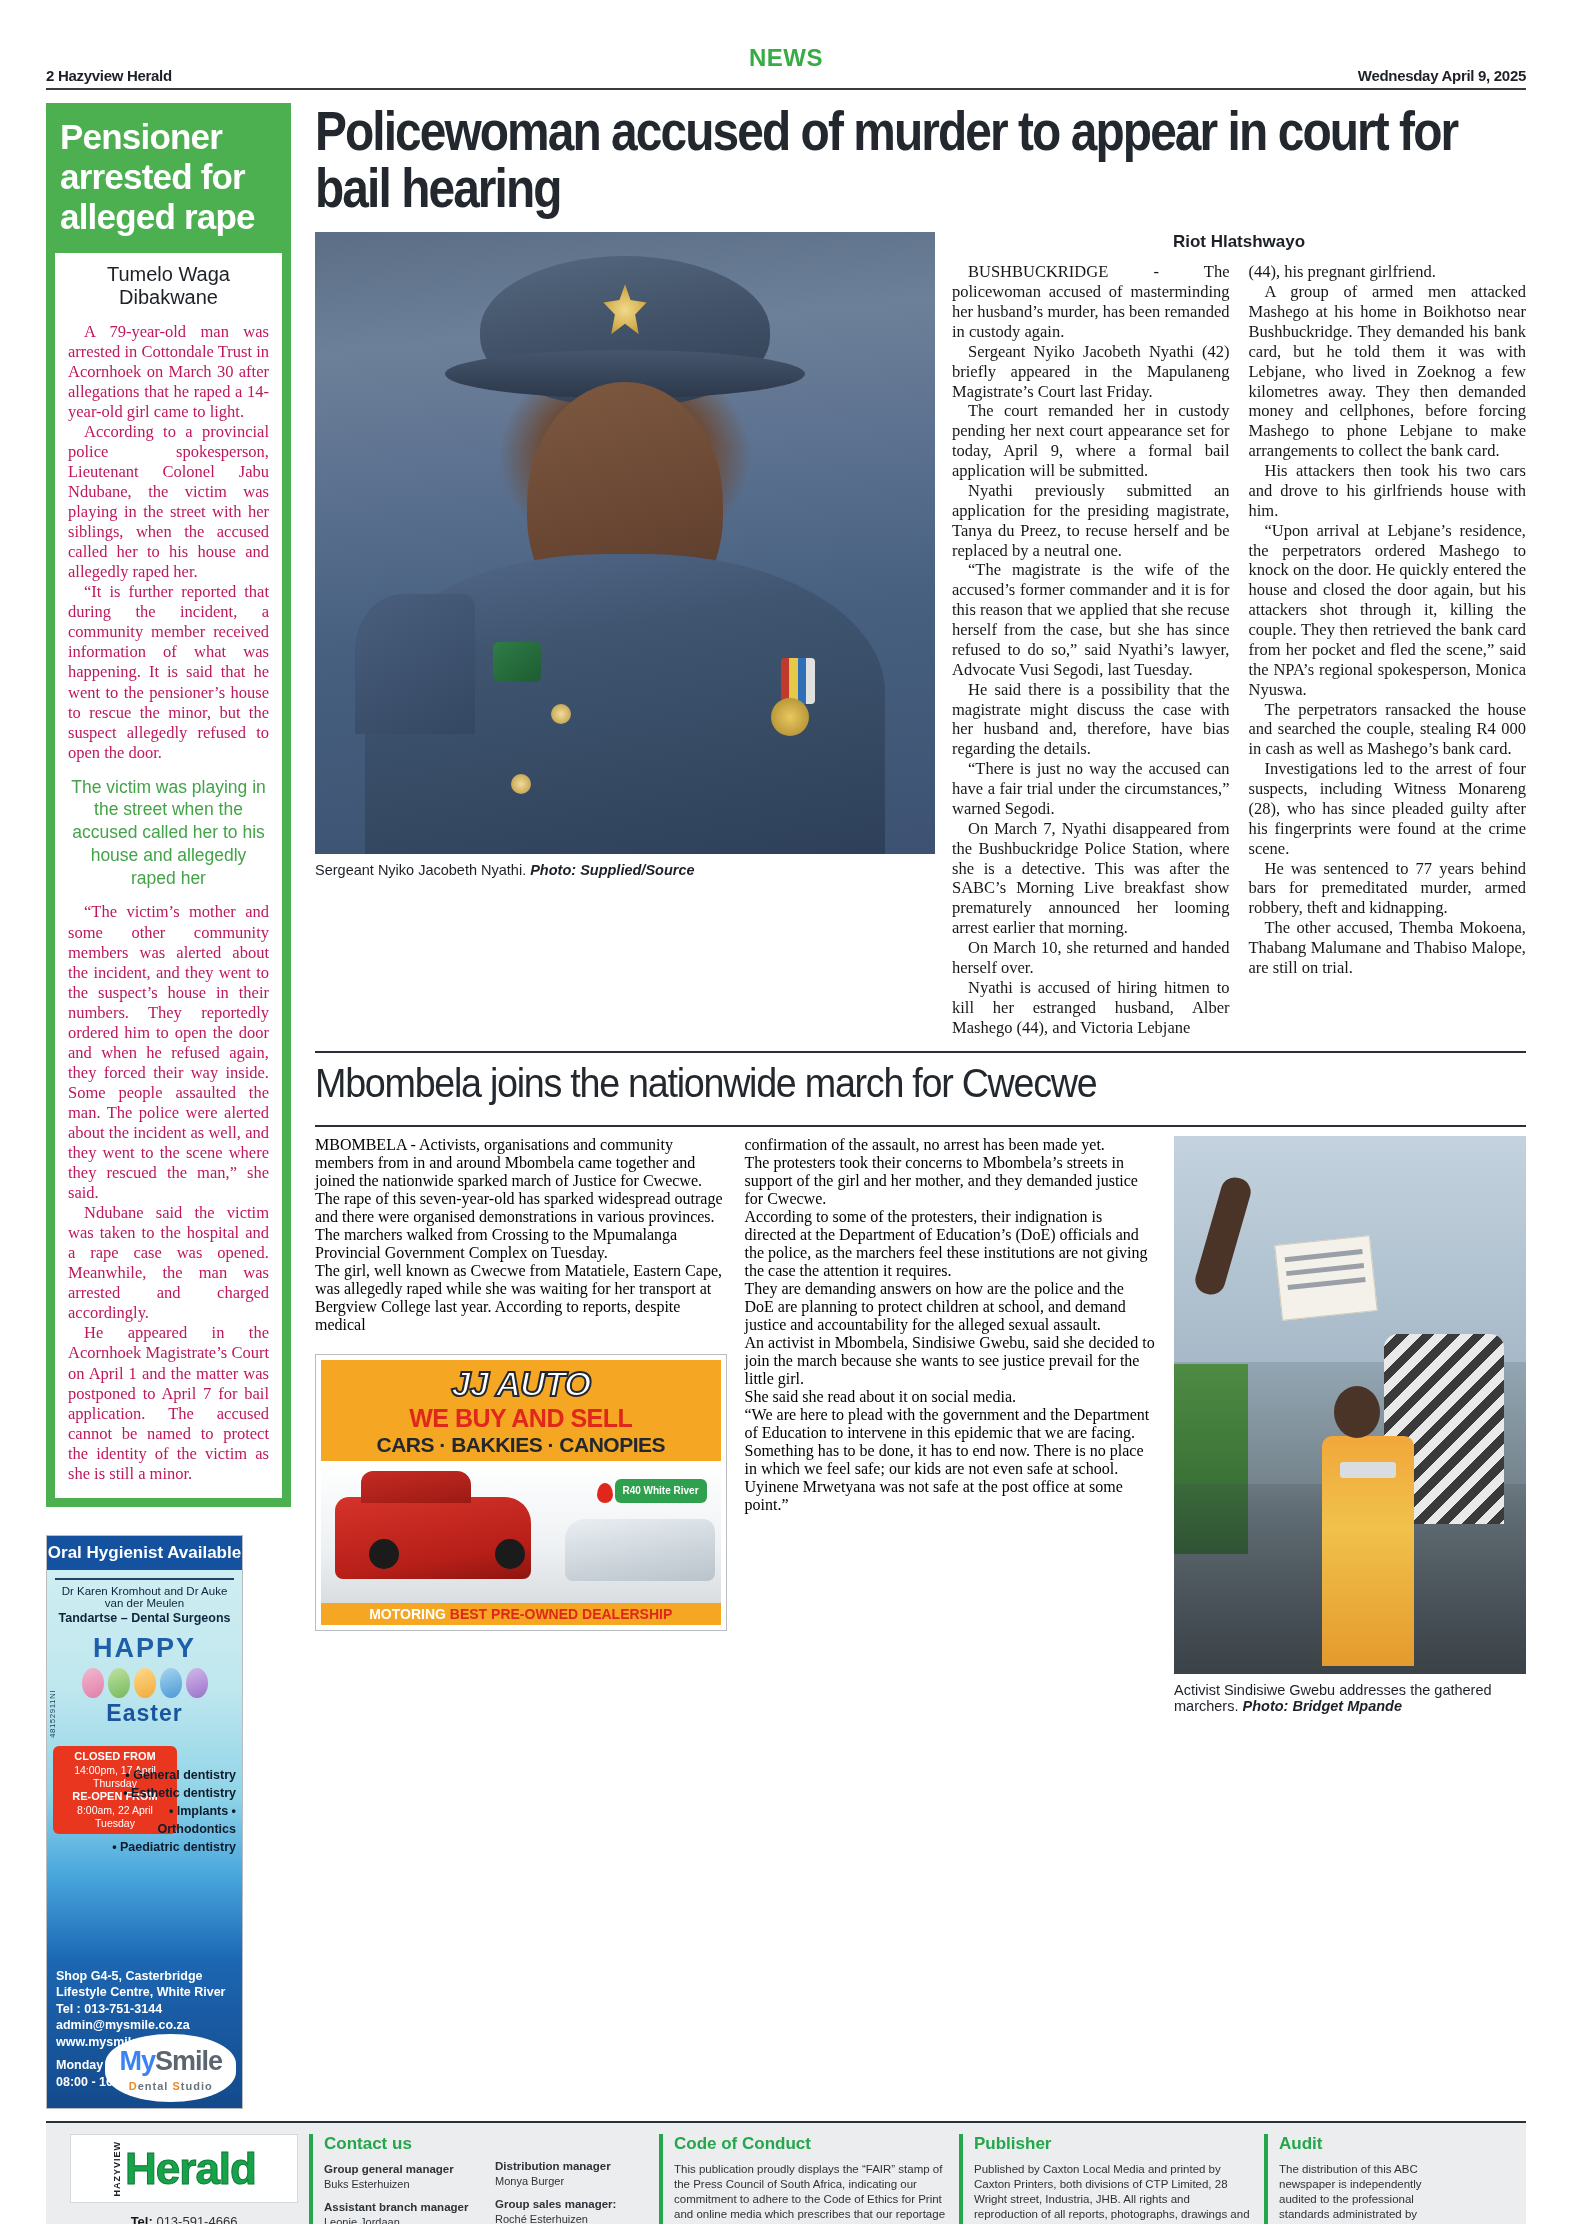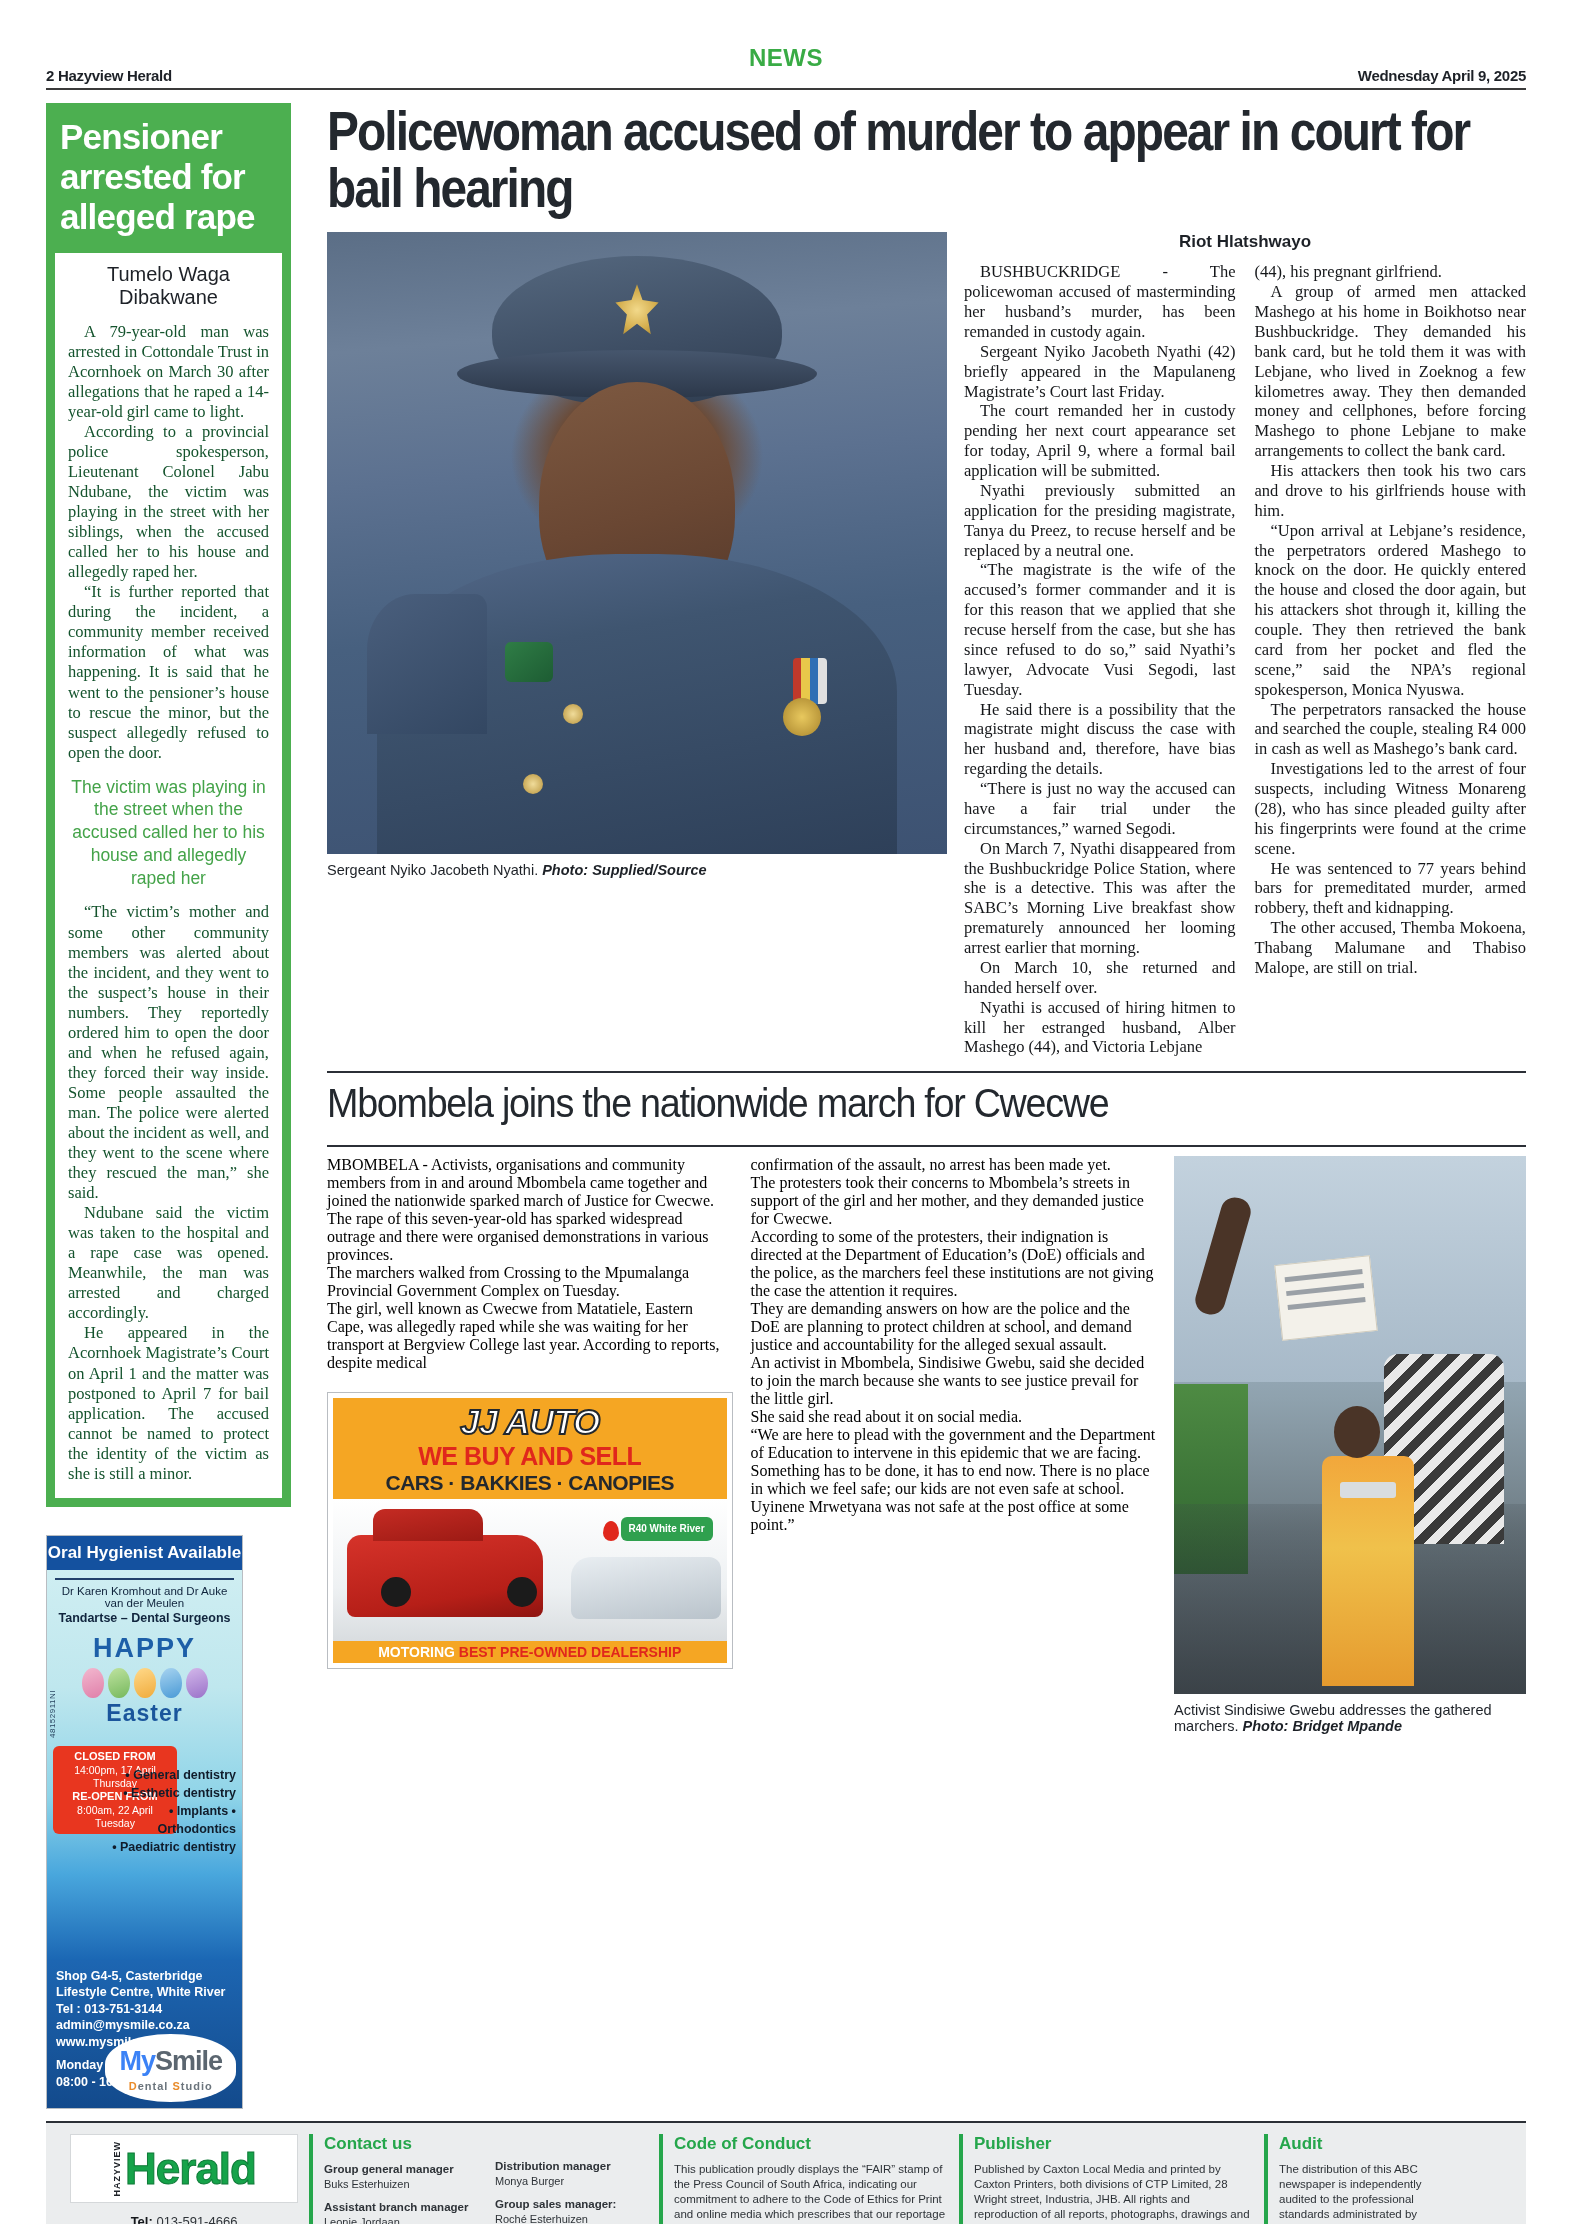--- a/index.html
+++ b/index.html
@@ -30,21 +30,21 @@
   .mh-right { flex: 1; text-align: right; }
   .mh-center {
     position: absolute; left: 0; right: 0; top: 0;
     text-align: center;
     font-family: "Liberation Sans", sans-serif;
     font-weight: bold; font-size: 24px;
     color: #39ab45; letter-spacing: 0.5px;
   }
 
   
-  .body-grid { display: flex; gap: 36px; margin-top: 13px; }
+  .body-grid { display: flex; gap: 24px; margin-top: 13px; }
   .col-left { width: 245px; flex: 0 0 245px; }
   .col-main { flex: 1; }
 
   
   .side-head {
     background: #4caf50;
     color: #fff;
     font-family: "Liberation Sans", sans-serif;
     font-weight: bold;
     font-size: 35px;
@@ -62,21 +62,21 @@
   .side-byline {
     text-align: center;
     font-family: "Liberation Sans", sans-serif;
     font-size: 20px;
     color: #1d2127;
     margin-bottom: 13px;
   }
   .side-body p {
     font-size: 16.5px; line-height: 1.215;
     text-align: justify; text-indent: 16px;
-    color: #14532d;
+    color: #be185d;
     hyphens: auto;
   }
   .pullquote {
     color: #44a349;
     font-family: "Liberation Sans", sans-serif;
     font-size: 17.5px;
     line-height: 1.3;
     text-align: center;
     margin: 13px 0 13px 0;
     font-weight: normal;

